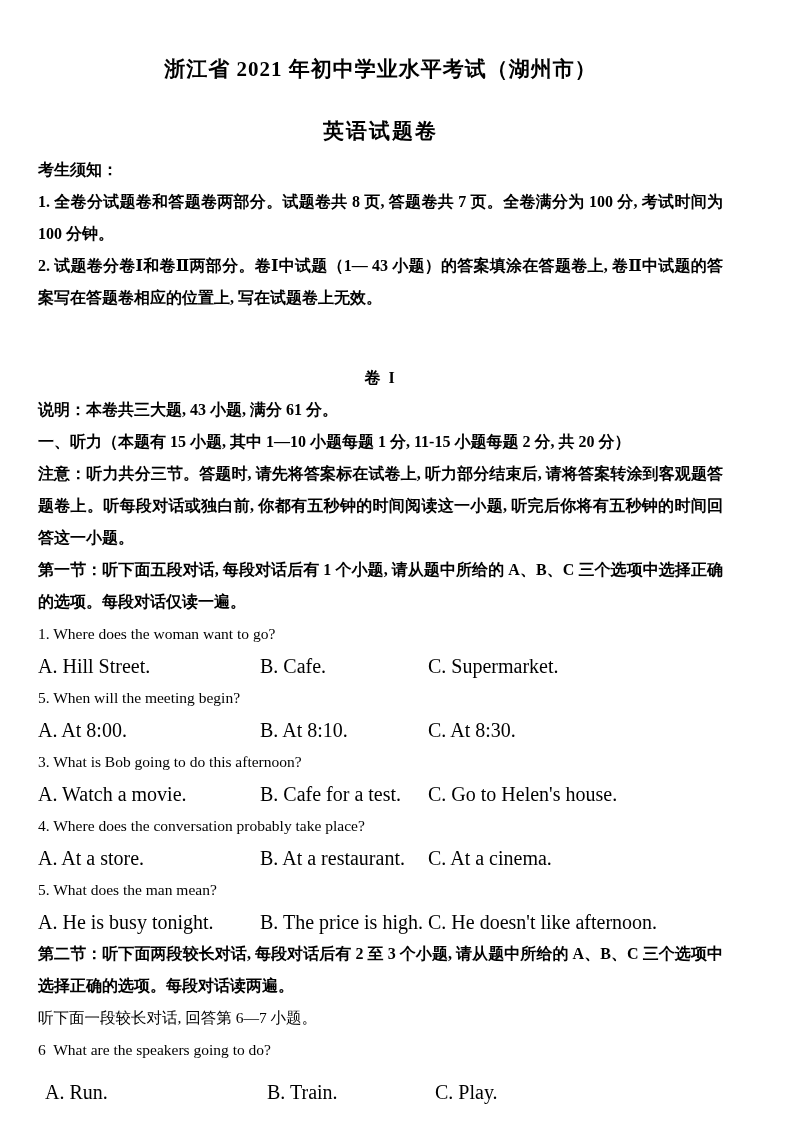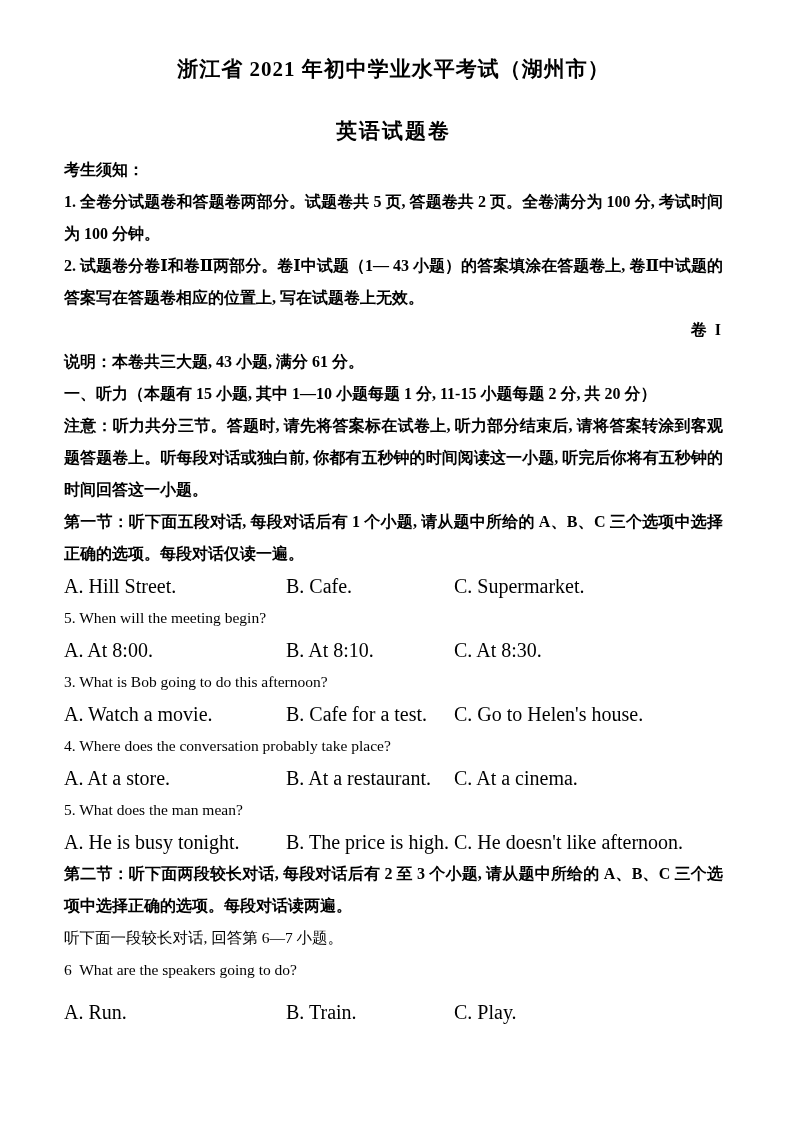--- a/index.html
+++ b/index.html
@@ -7,21 +7,21 @@
   body {
     font-family: "Liberation Serif", "DejaVu Serif", serif;
     color: #000000;
   }
   .page {
     position: relative;
     width: 793px;
     height: 1122px;
     margin: 0 auto;
     background: #ffffff;
-    padding: 54px 70px 0 64px;
+    padding: 54px 70px 0 38px;
     overflow: hidden;
   }
   .title1 {
     font-size: 21px;
     font-weight: bold;
     text-align: center;
     line-height: 30px;
     margin-bottom: 14px;
     letter-spacing: 1px;
   }
@@ -33,55 +33,56 @@
     margin-bottom: 8px;
     letter-spacing: 2px;
     margin-top: 32px;
   }
   .cn {
     font-size: 16px;
     line-height: 32px;
     text-align: justify;
   }
   .bold { font-weight: bold; }
-  .center { text-align: right; letter-spacing: 2px; }
+  .center { text-align: center; letter-spacing: 2px; margin-top: 48px; }
   .q-text {
     font-size: 15.5px;
     line-height: 32px;
     white-space: pre-wrap;
   }
   .options {
     display: flex;
     font-size: 20px;
     line-height: 32px;
   }
   .opt-a { width: 222px; flex: 0 0 222px; }
   .opt-b { width: 168px; flex: 0 0 168px; }
   .opt-c { flex: 1; }
-  .q6-options { margin-top: 10px; }
+  .q6-options { margin-top: 10px; margin-left: 7px; }
 </style>
 </head>
 <body>
 
 <div class="page">
 
   <div class="title1">浙江省 2021 年初中学业水平考试（湖州市）</div>
   <div class="title2">英语试题卷</div>
 
   <div class="cn bold">考生须知：</div>
-  <div class="cn bold">1. 全卷分试题卷和答题卷两部分。试题卷共 5 页, 答题卷共 2 页。全卷满分为 100 分, 考试时间为 100 分钟。</div>
+  <div class="cn bold">1. 全卷分试题卷和答题卷两部分。试题卷共 8 页, 答题卷共 7 页。全卷满分为 100 分, 考试时间为 100 分钟。</div>
   <div class="cn bold">2. 试题卷分卷Ⅰ和卷Ⅱ两部分。卷Ⅰ中试题（1— 43 小题）的答案填涂在答题卷上, 卷Ⅱ中试题的答案写在答题卷相应的位置上, 写在试题卷上无效。</div>
 
   <div class="cn bold center">卷 I</div>
   <div class="cn bold">说明：本卷共三大题, 43 小题, 满分 61 分。</div>
   <div class="cn bold">一、听力（本题有 15 小题, 其中 1—10 小题每题 1 分, 11-15 小题每题 2 分, 共 20 分）</div>
   <div class="cn bold">注意：听力共分三节。答题时, 请先将答案标在试卷上, 听力部分结束后, 请将答案转涂到客观题答题卷上。听每段对话或独白前, 你都有五秒钟的时间阅读这一小题, 听完后你将有五秒钟的时间回答这一小题。</div>
   <div class="cn bold">第一节：听下面五段对话, 每段对话后有 1 个小题, 请从题中所给的 A、B、C 三个选项中选择正确的选项。每段对话仅读一遍。</div>
 
   <div class="question">
+    <div class="q-text">1. Where does the woman want to go?</div>
     <div class="options">
       <span class="opt-a">A. Hill Street.</span>
       <span class="opt-b">B. Cafe.</span>
       <span class="opt-c">C. Supermarket.</span>
     </div>
   </div>
 
   <div class="question">
     <div class="q-text">5. When will the meeting begin?</div>
     <div class="options">

